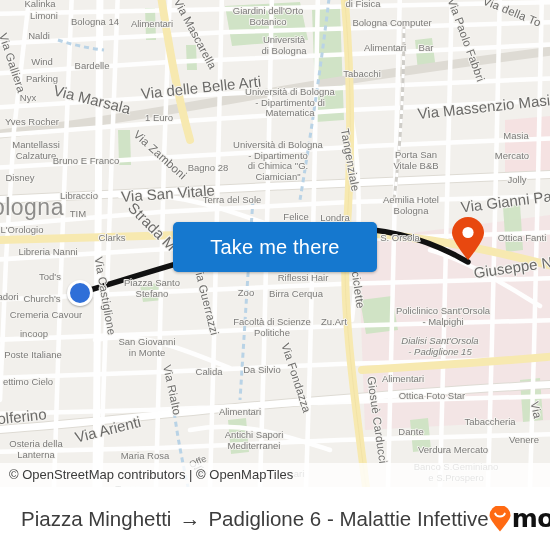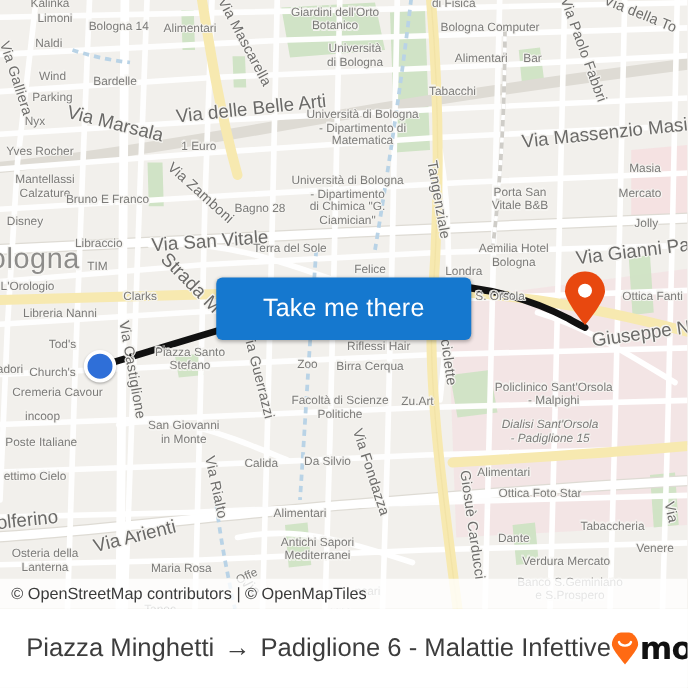--- a/index.html
+++ b/index.html
@@ -297,21 +297,21 @@
 Bologna</div>
         <div class="maplabel bigstreet" style="left: 508px; top: 202px; transform: translate(-50%, -50%) rotate(-7deg);">Via Gianni Pal</div>
         <div class="maplabel poi" style="left: 22px; top: 230px;">L'Orologio</div>
         <div class="maplabel bigstreet" style="left: 152px; top: 227px; transform: translate(-50%, -50%) rotate(45deg);">Strada M</div>
         <div class="maplabel poi" style="left: 112px; top: 238px;">Clarks</div>
         <div class="maplabel poi" style="left: 48px; top: 252px;">Libreria Nanni</div>
         <div class="maplabel poi" style="left: 400px; top: 238px;">S. Orsola</div>
         <div class="maplabel poi" style="left: 522px; top: 238px; text-align: right;">Ottica Fanti</div>
         <div class="maplabel street" style="left: 350px; top: 160px; transform: translate(-50%, -50%) rotate(80deg);">Tangenziale</div>
         <div class="maplabel poi" style="left: 296px; top: 217px;">Felice</div>
-        <div class="maplabel poi" style="left: 335px; top: 218px; margin-left: 36px;">Londra</div>
+        <div class="maplabel poi" style="left: 335px; top: 218px;">Londra</div>
         <div class="maplabel poi" style="left: 50px; top: 277px;">Tod's</div>
         <div class="maplabel street" style="left: 105px; top: 296px; transform: translate(-50%, -50%) rotate(80deg);">Via Castiglione</div>
         <div class="maplabel poi" style="left: 42px; top: 299px;">Church's</div>
         <div class="maplabel poi" style="left: 8px; top: 297px;">adori</div>
         <div class="maplabel poi" style="left: 46px; top: 315px;">Cremeria Cavour</div>
         <div class="maplabel poi" style="left: 152px; top: 288px;">Piazza Santo
 Stefano</div>
         <div class="maplabel poi" style="left: 303px; top: 278px;">Riflessi Hair</div>
         <div class="maplabel poi" style="left: 246px; top: 293px;">Zoo</div>
         <div class="maplabel poi" style="left: 296px; top: 294px;">Birra Cerqua</div>

